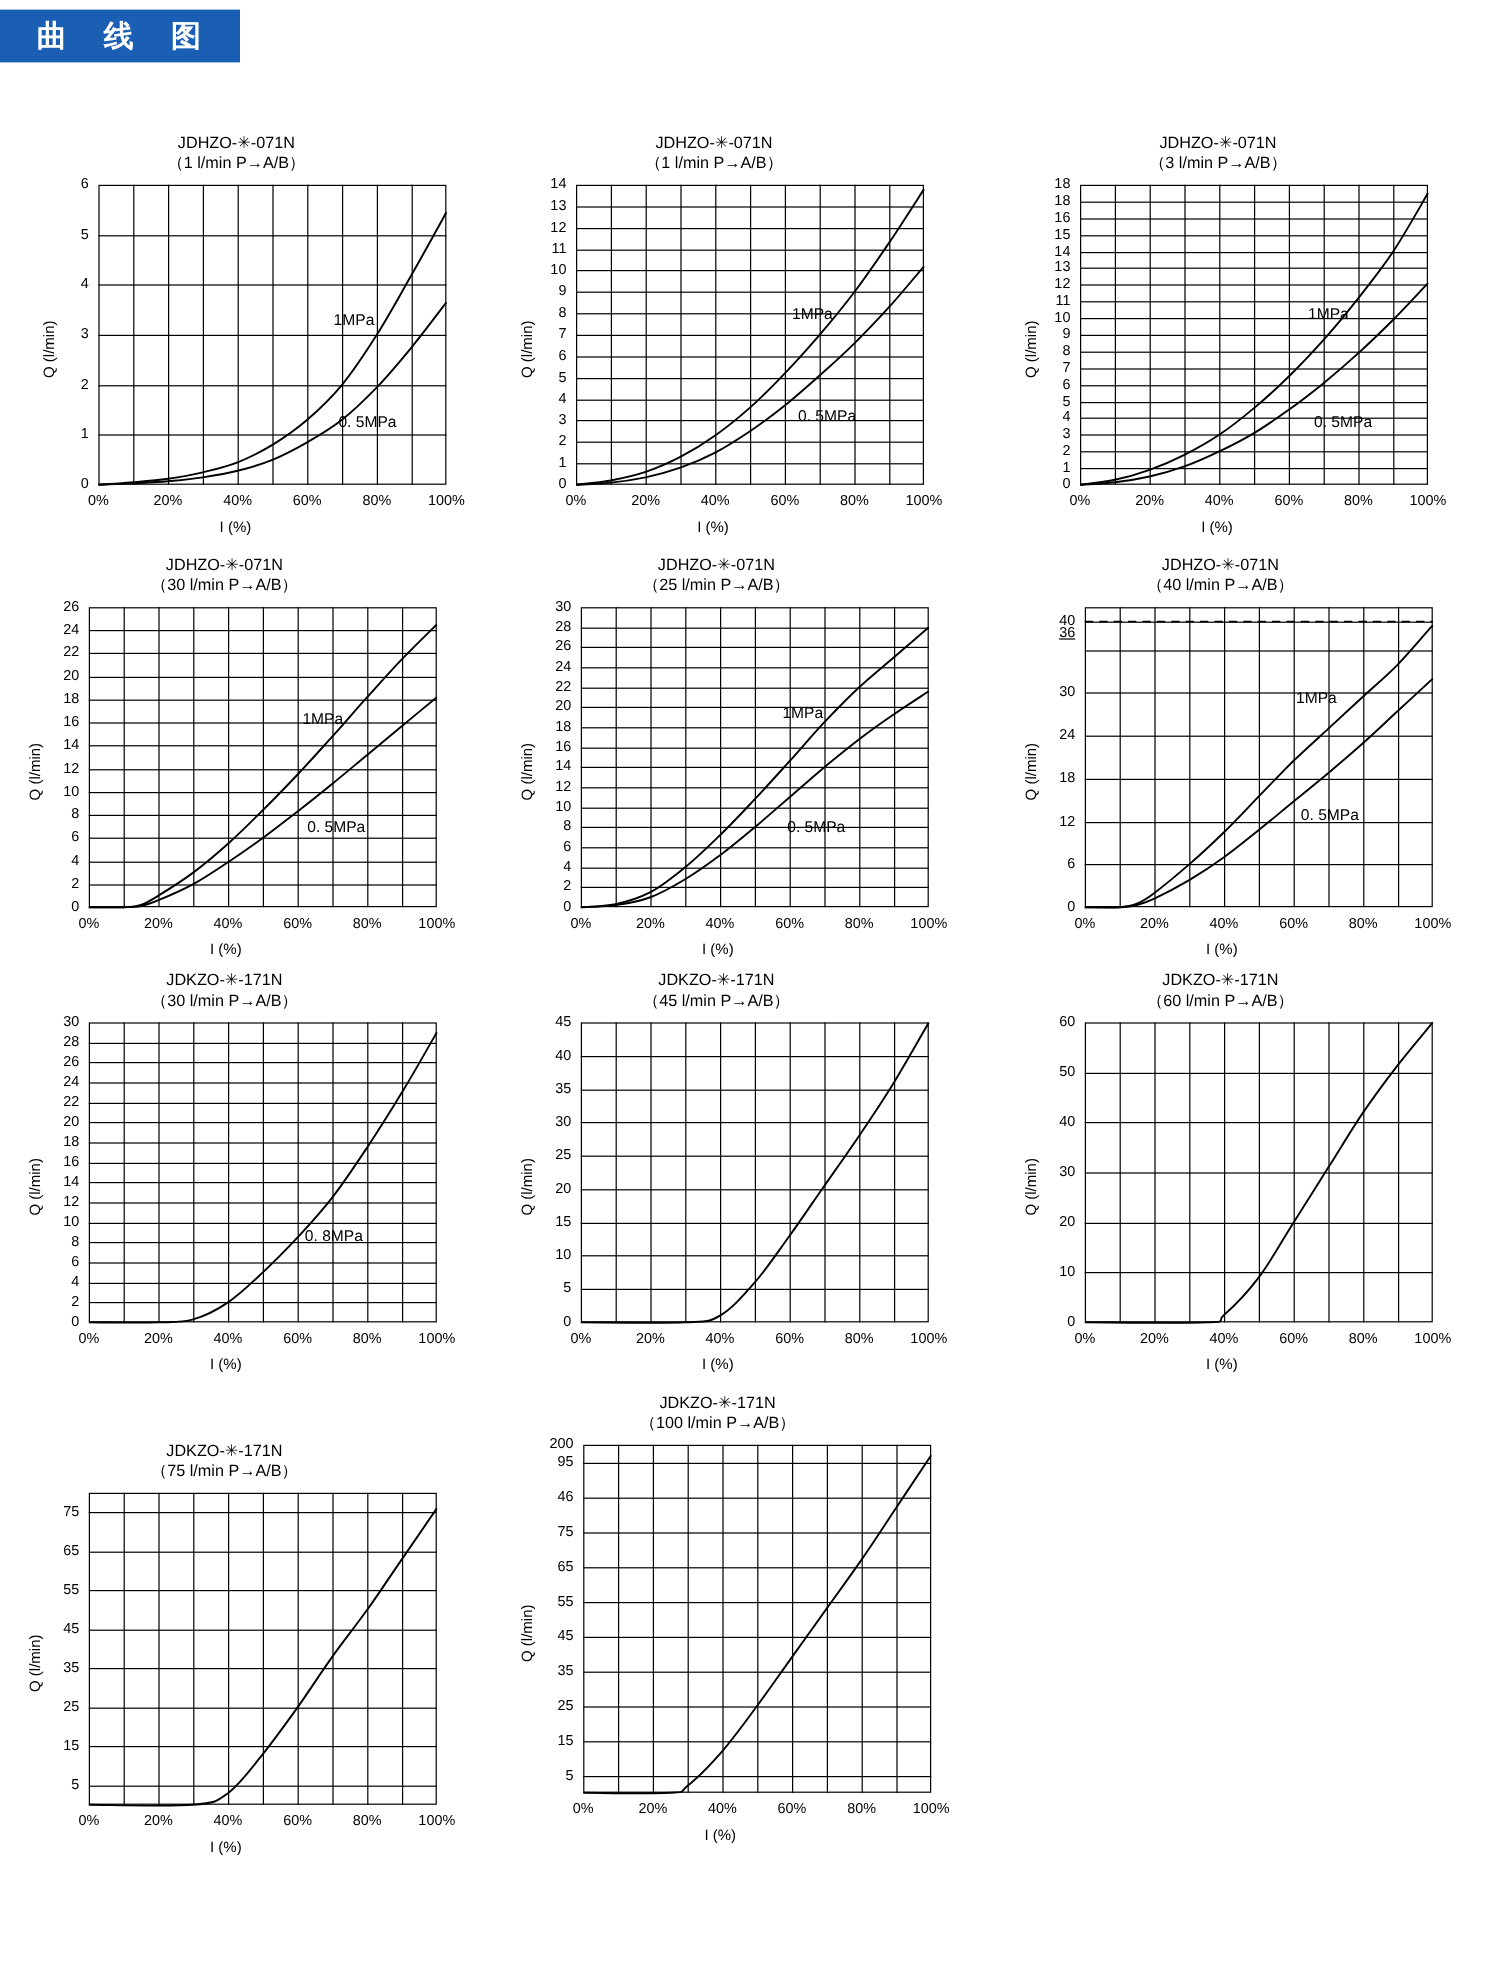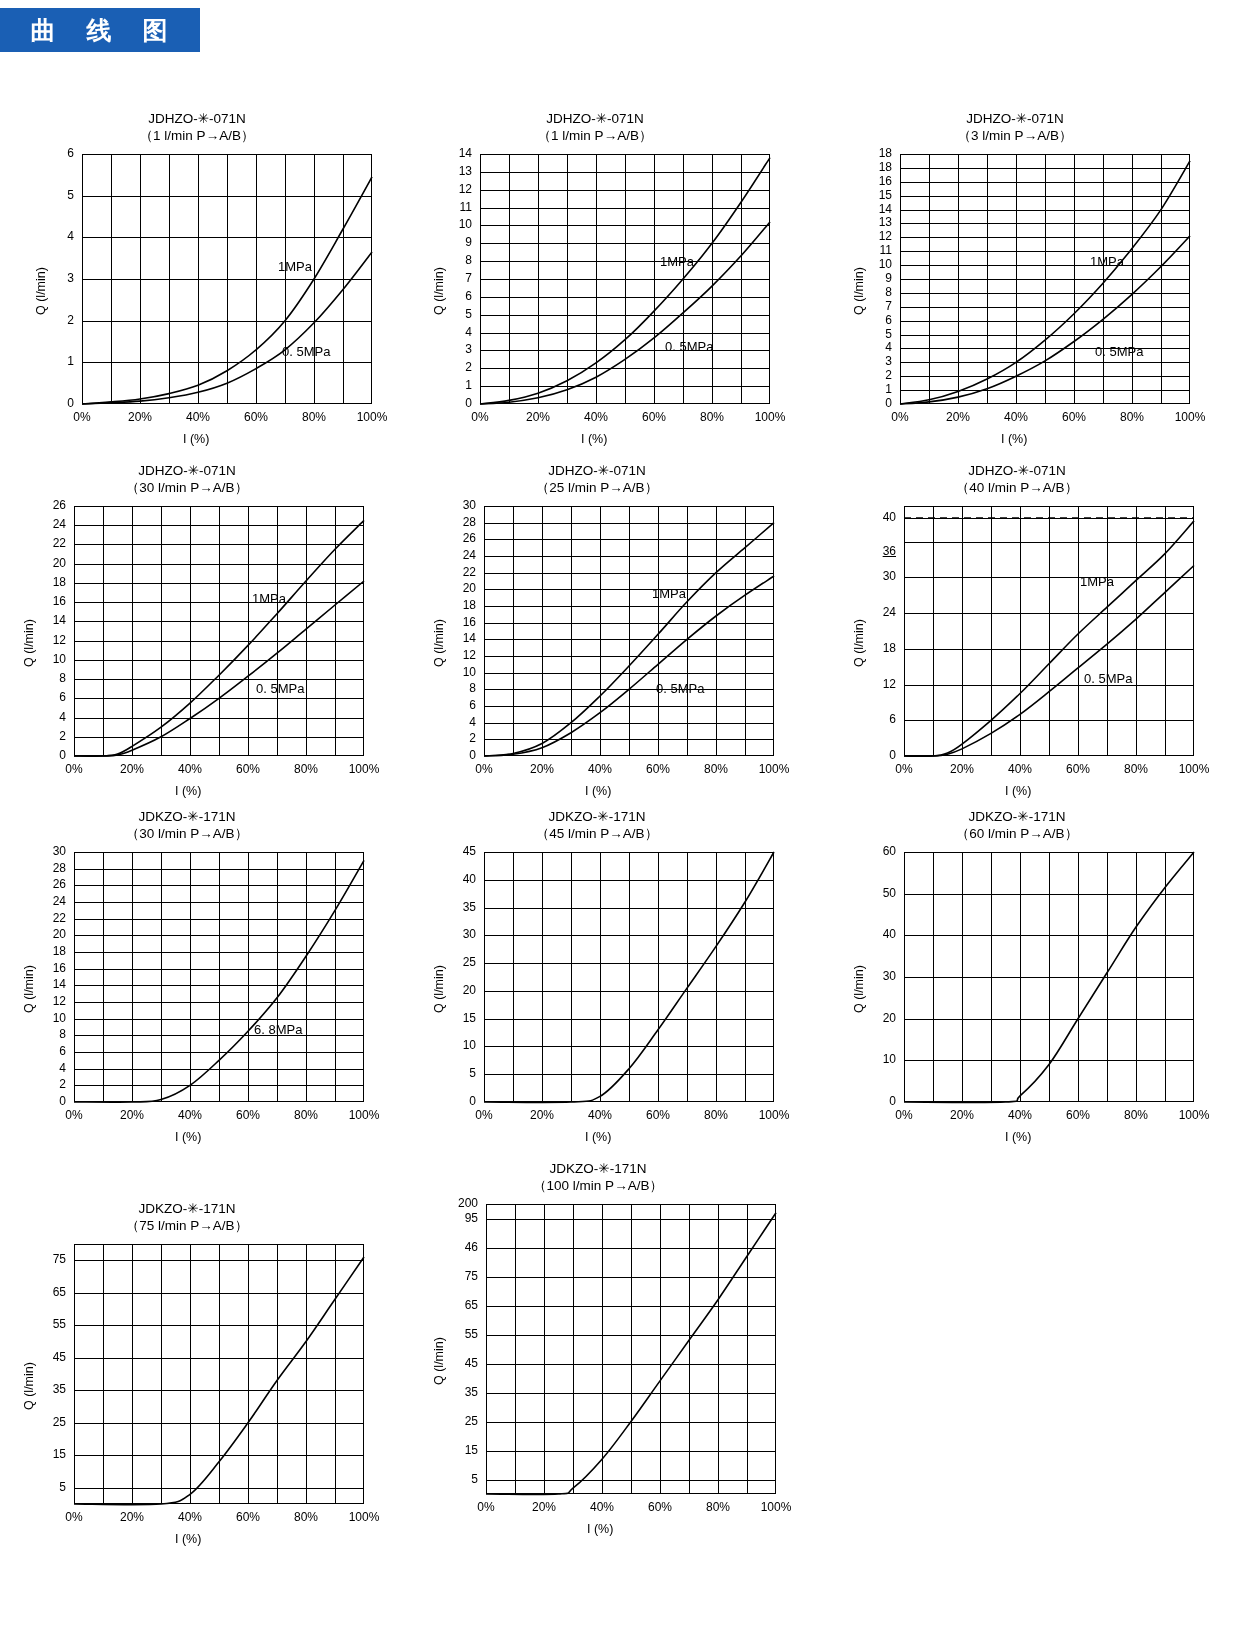--- a/index.html
+++ b/index.html
@@ -368,21 +368,21 @@
         <div class="ytick" style="left: 0px; width: 56px; top: 216.286px;">6</div>
         <div class="hline" style="left: 64px; top: 188.571px; width: 290px;"></div>
         <div class="ytick" style="left: 0px; width: 56px; top: 180.571px;">12</div>
         <div class="hline" style="left: 64px; top: 152.857px; width: 290px;"></div>
         <div class="ytick" style="left: 0px; width: 56px; top: 144.857px;">18</div>
         <div class="hline" style="left: 64px; top: 117.143px; width: 290px;"></div>
         <div class="ytick" style="left: 0px; width: 56px; top: 109.143px;">24</div>
         <div class="hline" style="left: 64px; top: 81.4286px; width: 290px;"></div>
         <div class="ytick" style="left: 0px; width: 56px; top: 73.4286px;">30</div>
         <div class="hline" style="left: 64px; top: 45.7143px; width: 290px;"></div>
-        <div class="ytick" style="left: 0px; width: 56px; top: 48px; text-decoration: underline;">36</div>
+        <div class="ytick" style="left: 0px; width: 56px; top: 24px; text-decoration: underline;">36</div>
         <div class="hline" style="left: 64px; top: 21.9048px; width: 290px;"></div>
         <div class="ytick" style="left: 0px; width: 56px; top: 13.9048px;">40</div>
         <div class="xtick" style="left: 38px; width: 52px; top: 266px;">0%</div>
         <div class="xtick" style="left: 96px; width: 52px; top: 266px;">20%</div>
         <div class="xtick" style="left: 154px; width: 52px; top: 266px;">40%</div>
         <div class="xtick" style="left: 212px; width: 52px; top: 266px;">60%</div>
         <div class="xtick" style="left: 270px; width: 52px; top: 266px;">80%</div>
         <div class="xtick" style="left: 328px; width: 52px; top: 266px;">100%</div>
         <div class="ylabel" style="left: 12px; top: 171px;">Q (l/min)</div>
         <div class="xlabel" style="left: 165px; top: 288px;">I (%)</div>
@@ -445,21 +445,21 @@
         <div class="xtick" style="left: 96px; width: 52px; top: 266px;">20%</div>
         <div class="xtick" style="left: 154px; width: 52px; top: 266px;">40%</div>
         <div class="xtick" style="left: 212px; width: 52px; top: 266px;">60%</div>
         <div class="xtick" style="left: 270px; width: 52px; top: 266px;">80%</div>
         <div class="xtick" style="left: 328px; width: 52px; top: 266px;">100%</div>
         <div class="ylabel" style="left: 12px; top: 171px;">Q (l/min)</div>
         <div class="xlabel" style="left: 165px; top: 288px;">I (%)</div>
         <svg class="curves" width="374px" height="302px">
           <path d="M64.0,260.0 C73.7,260.0 107.5,260.4 122.0,260.0 C136.5,259.6 141.3,260.3 151.0,257.5 C160.7,254.7 170.3,249.9 180.0,243.3 C189.7,236.8 199.3,227.4 209.0,218.3 C218.7,209.3 228.3,199.6 238.0,189.2 C247.7,178.8 257.3,168.3 267.0,155.8 C276.7,143.3 286.3,128.8 296.0,114.2 C305.7,99.6 315.3,84.3 325.0,68.3 C334.7,52.4 349.2,26.7 354.0,18.3"></path>
         </svg>
-        <div class="curvelabel" style="left: 244px; top: 180px;">6. 8MPa</div>
+        <div class="curvelabel" style="left: 244px; top: 180px;">0. 8MPa</div>
       </div>
     </div>
     <div class="chart" style="left: 420px; top: 808px;">
       <div class="chart-title" style="width: 354px;">
         <span class="l1">JDKZO-✳-171N</span>
         <span class="l2">（45 l/min  P→A/B）</span>
       </div>
       <div class="plotarea" style="width: 374px; height: 302px;">
         <div class="axisbox" style="left: 64px; top: 10px; width: 290px; height: 250px;"></div>
         <div class="vline" style="left: 93px; top: 10px; height: 250px;"></div>

